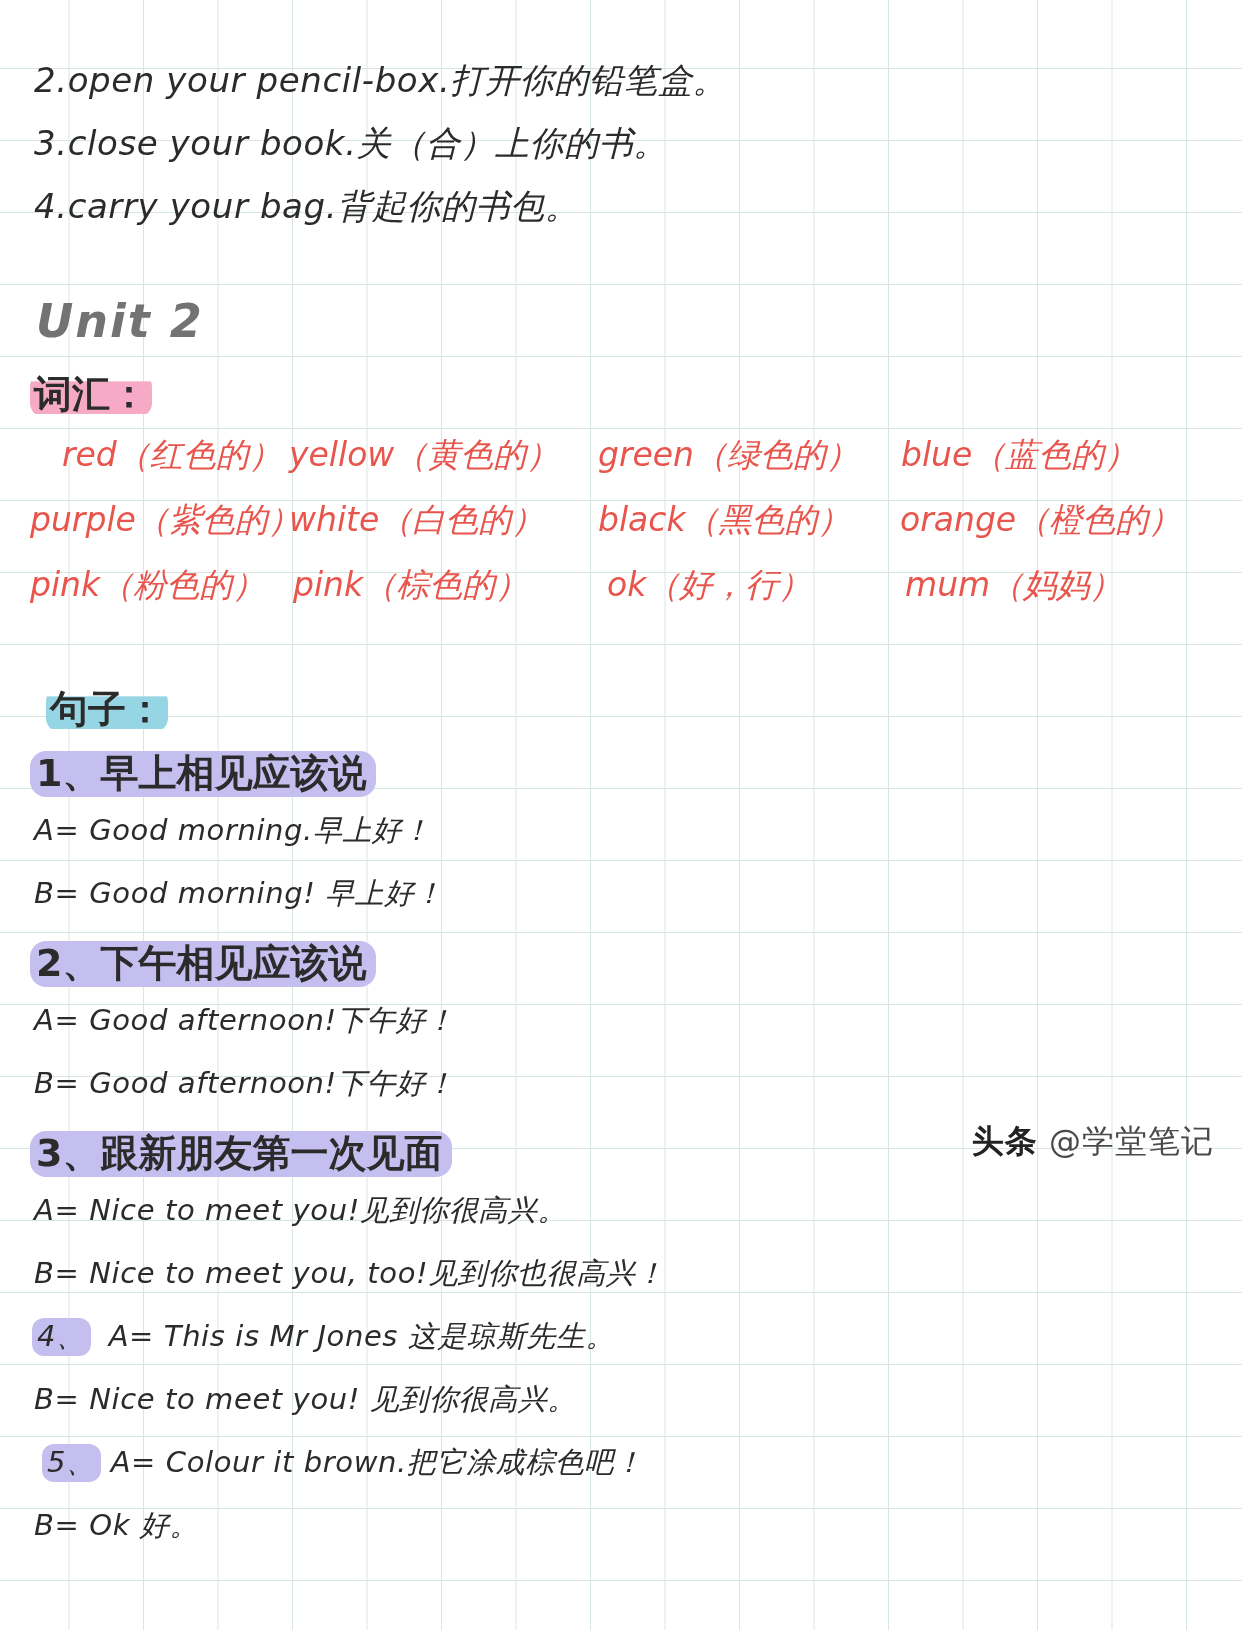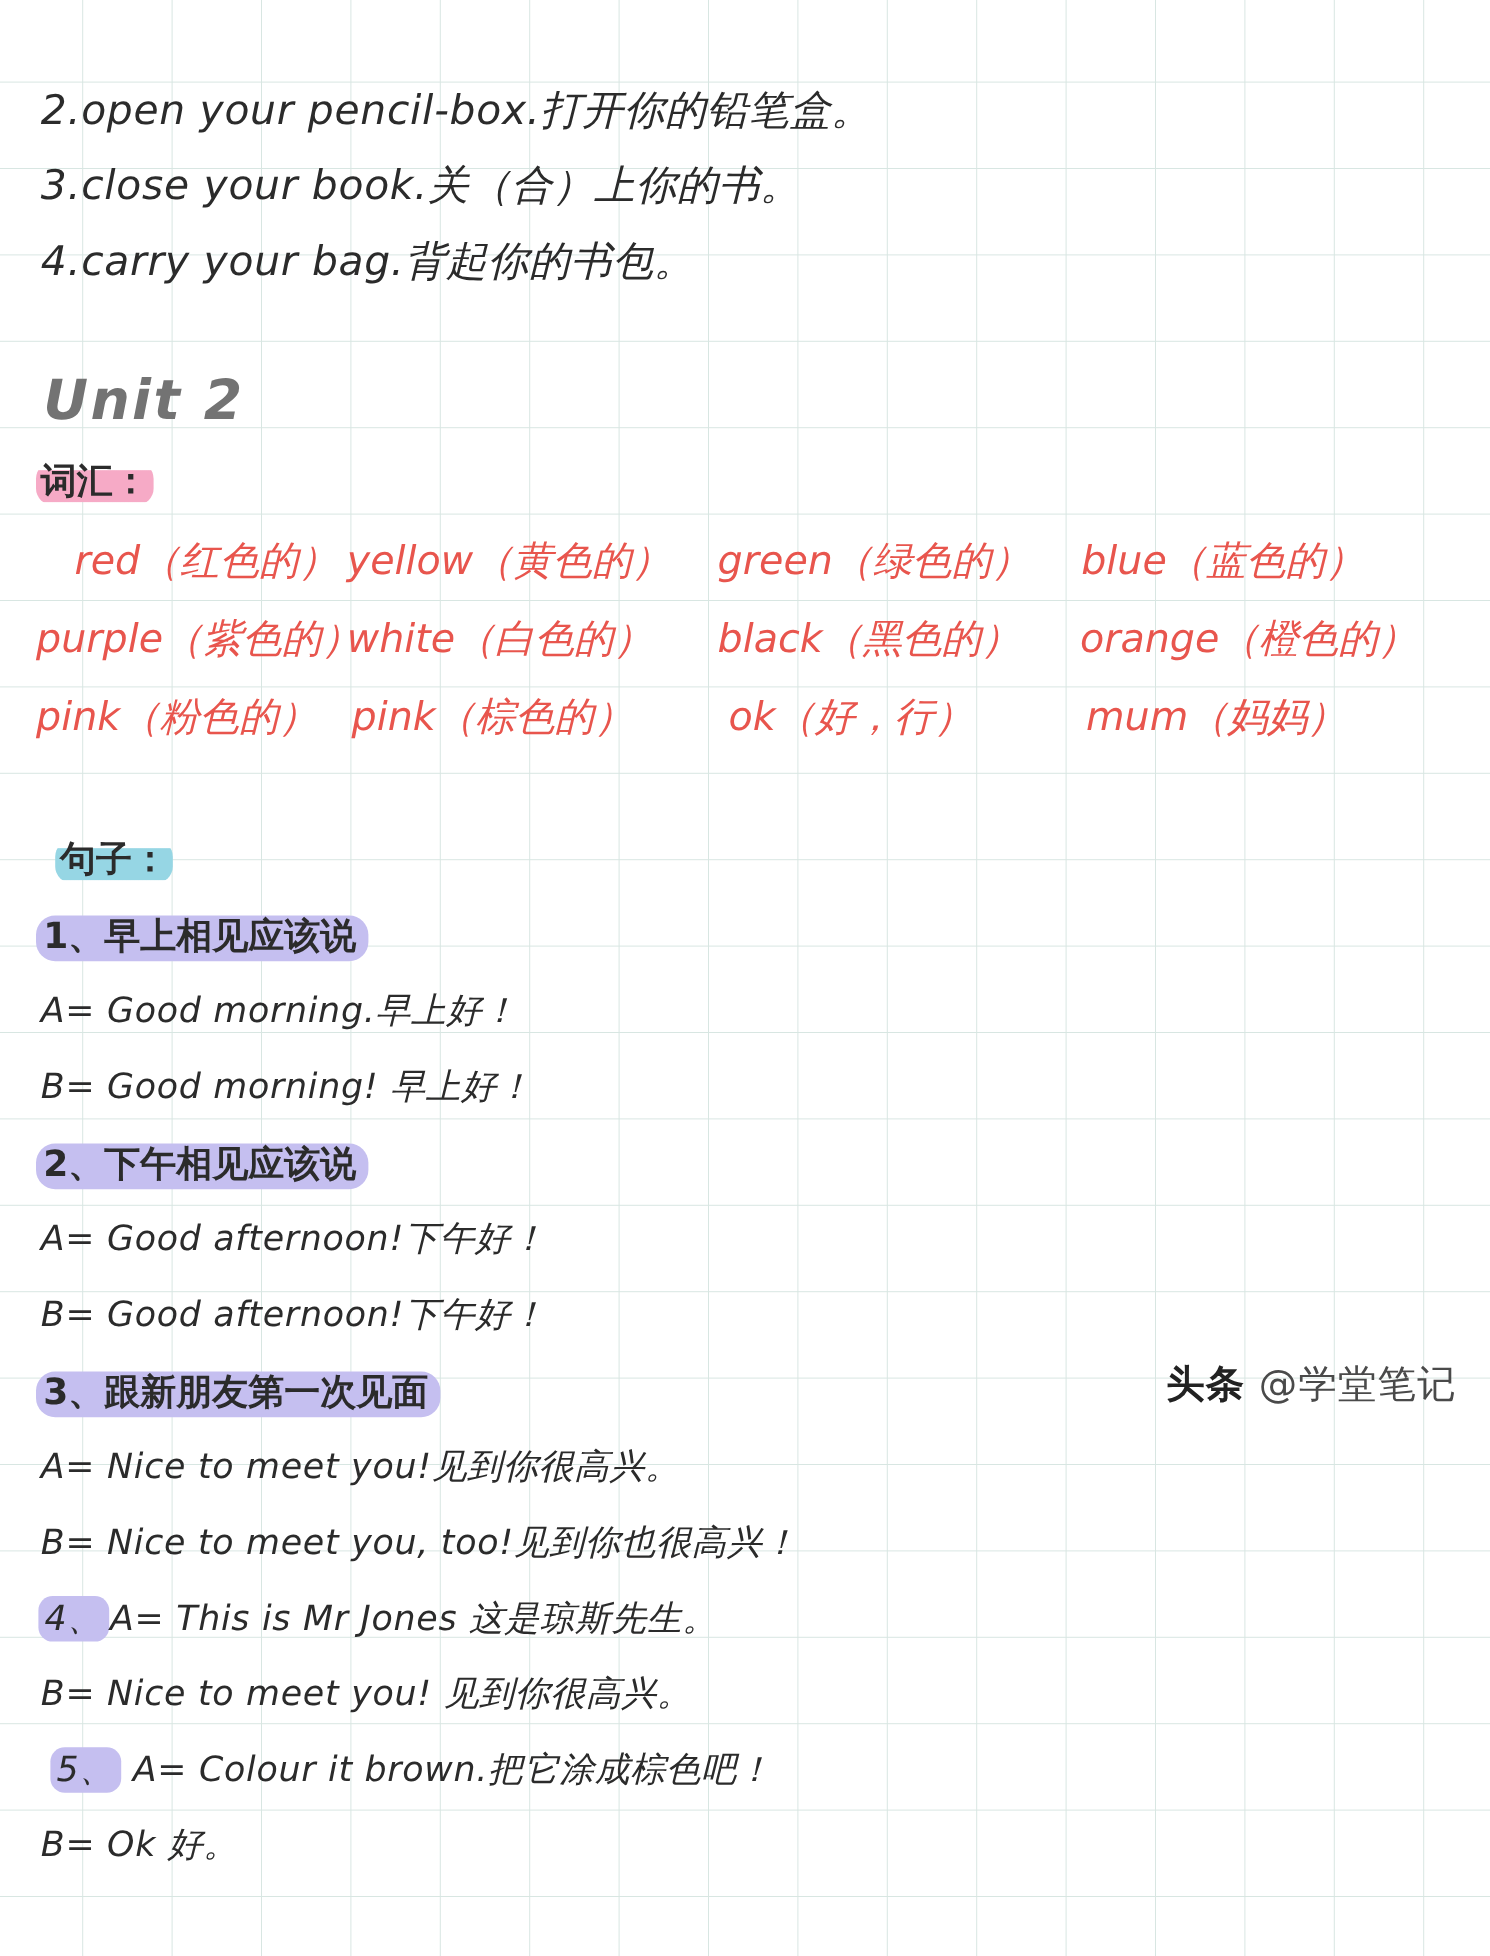--- a/index.html
+++ b/index.html
@@ -22,21 +22,21 @@
     height: 1630px;
     background-color: #ffffff;
     background-image:
       linear-gradient(to right, #d8e6e2 1px, transparent 1px),
       linear-gradient(to bottom, #d8e6e2 1px, transparent 1px);
     background-size: 74.5px 72px;
     background-position: -6px -4px;
   }
   #content {
     position: absolute;
-    left: 0; top: 12px;
+    left: 0; top: 0;
     width: 1242px;
     height: 1184px;
   }
   .line {
     position: absolute;
     white-space: nowrap;
     line-height: 1;
   }
   .ink {
     color: #2b2b2b;
@@ -50,21 +50,21 @@
   }
   .unit-title {
     color: #737373;
     font-size: 46px;
     font-style: italic;
     font-weight: bold;
     letter-spacing: 2px;
   }
   .label-chip {
     display: inline-block;
-    font-size: 30px;
+    font-size: 38px;
     font-weight: bold;
     color: #2b2b2b;
     padding: 2px 4px 4px 4px;
   }
   .chip-pink {
     background: linear-gradient(to bottom, rgba(244,166,193,0) 18%, #f6aac6 20%, #f6aac6 92%, rgba(246,170,198,0) 94%);
     border-radius: 14px;
   }
   .chip-blue {
     background: linear-gradient(to bottom, rgba(150,214,228,0) 18%, #96d6e4 20%, #96d6e4 92%, rgba(150,214,228,0) 94%);
@@ -147,21 +147,21 @@
   <div class="line ink" style="left:34px; top:1006px;">A= Good afternoon!下午好！</div>
   <div class="line ink" style="left:34px; top:1069px;">B= Good afternoon!下午好！</div>
 
   <div class="line" style="left:30px; top:1131px;">
     <span class="label-chip chip-purple">3、跟新朋友第一次见面</span>
   </div>
   <div class="line ink" style="left:34px; top:1196px;">A= Nice to meet you!见到你很高兴。</div>
   <div class="line ink" style="left:34px; top:1259px;">B= Nice to meet you, too!见到你也很高兴！</div>
 
   <div class="line ink" style="left:32px; top:1322px;">
-    <span class="num-hl">4、</span><span style="margin-left:1px;">A= This is Mr Jones 这是琼斯先生。</span>
+    <span class="num-hl">4、</span><span style="margin-left:18px;">A= This is Mr Jones 这是琼斯先生。</span>
   </div>
   <div class="line ink" style="left:34px; top:1385px;">B= Nice to meet you! 见到你很高兴。</div>
 
   <div class="line ink" style="left:42px; top:1448px;">
     <span class="num-hl">5、</span><span style="margin-left:10px;">A= Colour it brown.把它涂成棕色吧！</span>
   </div>
   <div class="line ink" style="left:34px; top:1511px;">B= Ok 好。</div>
 
   <div class="watermark">
     <span class="wm-logo">头条</span>

